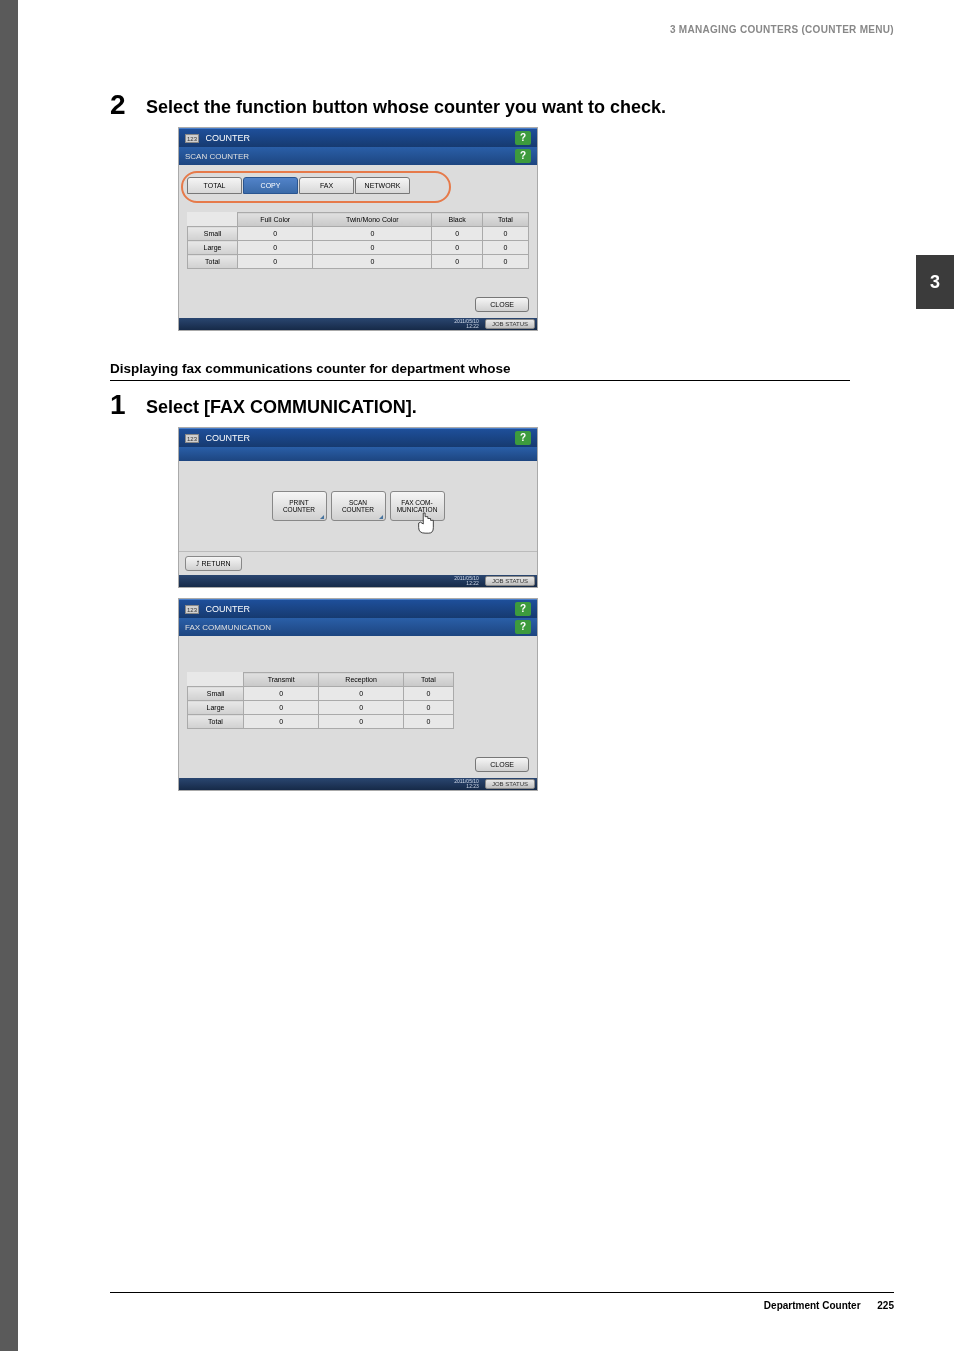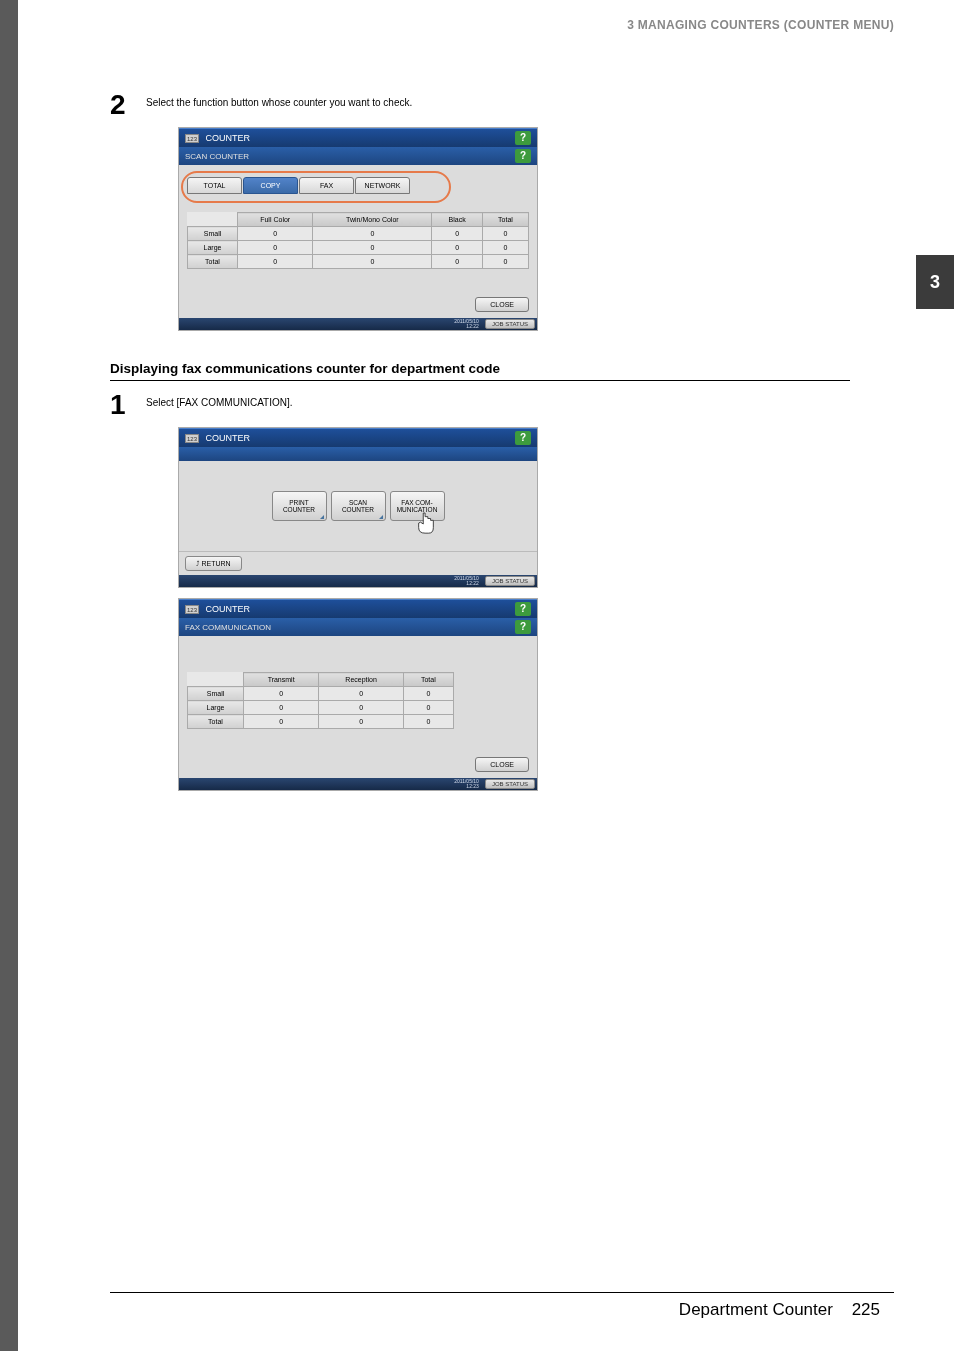--- a/index.html
+++ b/index.html
@@ -13,22 +13,22 @@
   }
   .left-margin {
     position: absolute;
     left: 0; top: 0;
     width: 18px; height: 100%;
     background: #5a5a5a;
   }
   .page-header {
     position: absolute;
     right: 60px;
-    top: 18px;
-    font-size: 12px;
+    top: 24px;
+    font-size: 10px;
     font-weight: bold;
     color: #888;
     letter-spacing: 0.3px;
   }
   .chapter-tab {
     position: absolute;
     right: 0;
     top: 255px;
     width: 38px;
     height: 54px;
@@ -49,22 +49,22 @@
   .step-row { display: flex; align-items: flex-start; margin-bottom: 8px; }
   .step-num {
     font-size: 28px;
     font-weight: bold;
     width: 36px;
     flex-shrink: 0;
     line-height: 1;
     margin-top: -4px;
   }
   .step-text {
-    font-size: 10px;
-    font-weight: normal;
+    font-size: 18px;
+    font-weight: bold;
     padding-top: 2px;
   }
   .screenshot-wrap {
     margin-left: 68px;
     margin-top: 6px;
     margin-bottom: 30px;
   }
   .device-screen {
     width: 360px;
     border: 1px solid #aaa;
@@ -267,23 +267,24 @@
   }
   .footer-line {
     position: absolute;
     left: 110px;
     right: 60px;
     top: 1292px;
     border-top: 1px solid #000;
   }
   .page-footer {
     position: absolute;
-    right: 74px;
+    right: 60px;
     top: 1300px;
-    font-size: 17px;
+    font-size: 10px;
+    font-weight: bold;
   }
   .page-footer .pg { margin-left: 14px; }
 </style>
 </head>
 <body>
 
 <div class="left-margin"></div>
 
 <div class="page-header">3 MANAGING COUNTERS (COUNTER MENU)</div>
 
@@ -354,21 +355,21 @@
         <div class="close-btn">CLOSE</div>
       </div>
       <div class="status-bar">
         <div class="ts" style="white-space:pre">2011/05/10
 12:22</div>
         <div class="job-status">JOB STATUS</div>
       </div>
     </div>
   </div>
 
-  <div class="section-heading">Displaying fax communications counter for department code</div>
+  <div class="section-heading">Displaying fax communications counter for department whose</div>
 
   <div class="step-row">
     <div class="step-num">1</div>
     <div class="step-text">Select [FAX COMMUNICATION].</div>
   </div>
 
   <div class="screenshot-wrap" style="margin-bottom:10px">
     <div class="device-screen">
       <div class="screen-titlebar">
         <span>

